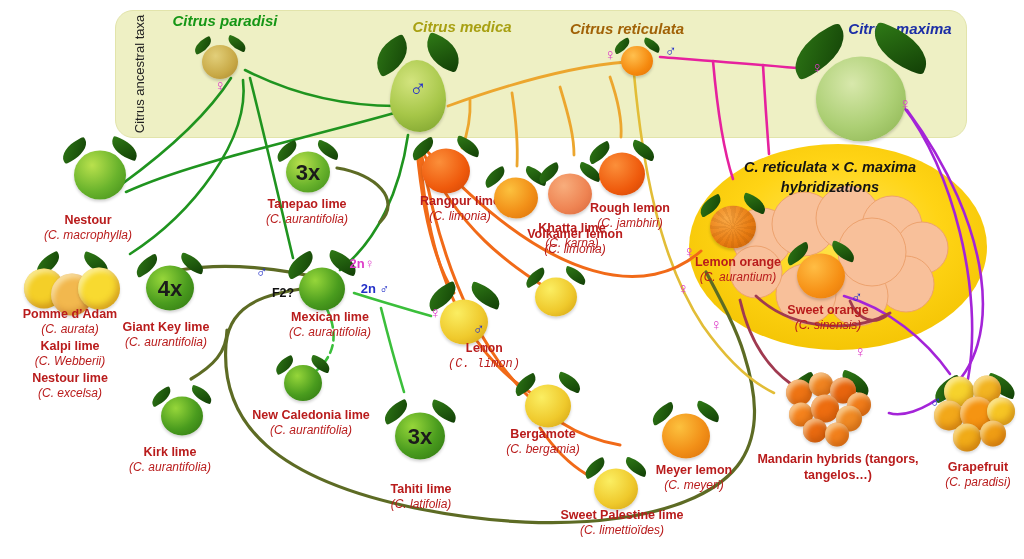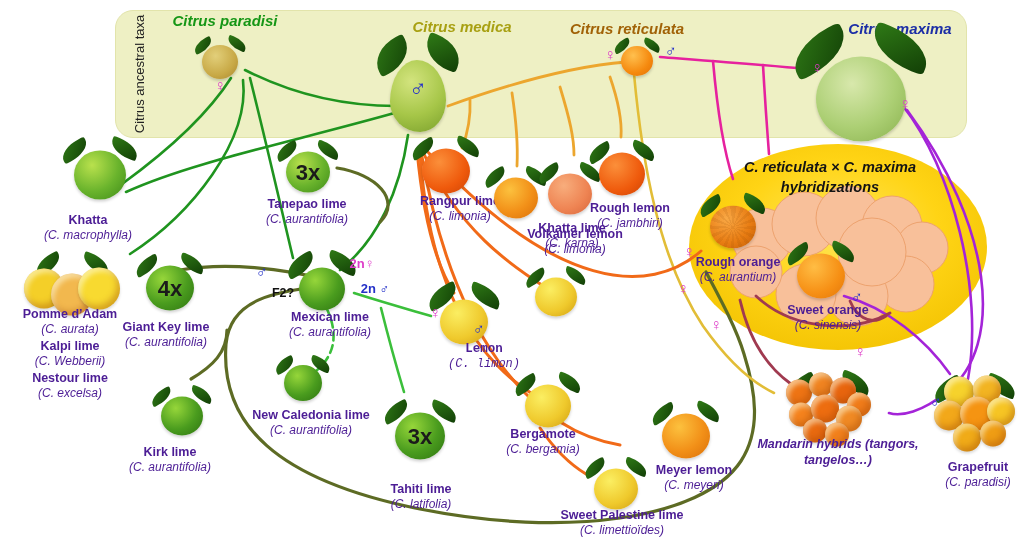--- a/index.html
+++ b/index.html
@@ -50,21 +50,21 @@
        box-shadow:inset -3px -4px 6px rgba(150,60,0,0.35),inset 3px 4px 5px rgba(255,255,225,0.55),0 2px 3px rgba(0,0,0,0.15);}
   .leaf{position:absolute;width:55%;height:32%;background:linear-gradient(135deg,#2f7a16,#123f06);}
   .leaf.l{left:-26%;top:-16%;border-radius:80% 10% 80% 10%;transform:rotate(-28deg);}
   .leaf.r{right:-24%;top:-20%;border-radius:10% 80% 10% 80%;transform:rotate(22deg);}
   .fruit.big .leaf{width:68%;height:40%;}
   .fruit.big .leaf.l{left:-30%;top:-26%;}
   .fruit.big .leaf.r{right:-28%;top:-30%;}
   .ploidy{position:absolute;left:50%;top:50%;transform:translate(-50%,-50%);
           font-size:22px;font-weight:bold;color:#1b1b1b;}
   .nlabel{position:absolute;transform:translateX(-50%);text-align:center;line-height:1.3;
-          white-space:nowrap;font-size:12.5px;color:#4c1d95;}
+          white-space:nowrap;font-size:12.5px;color:#b91c1c;}
   .nlabel .b{font-weight:bold;display:block;}
   .nlabel .i{font-style:italic;display:block;font-size:12px;}
   .ttitle{position:absolute;transform:translateX(-50%);font-weight:bold;font-style:italic;
           font-size:15px;white-space:nowrap;}
   .sym{position:absolute;transform:translate(-50%,-50%);font-weight:bold;font-size:16px;line-height:1;}
   .sym.f{color:#de3cc8;}
   .sym.m{color:#2431c8;}
   .sym.note{color:#111;font-size:12.5px;}
 </style>
 </head>
@@ -204,21 +204,21 @@
       <div class="ttitle" style="left: 900px; top: 20px; color: rgb(28, 46, 166);">Citrus maxima</div>
       <div class="fruit f-pummelo big" style="left: 861px; top: 99px; width: 90px; height: 85px;">
         <span class="leaf l"></span>
         <span class="leaf r"></span>
       </div>
       <div class="fruit f-lime" style="left: 100px; top: 175px; width: 52px; height: 49px;">
         <span class="leaf l"></span>
         <span class="leaf r"></span>
       </div>
       <div class="nlabel" style="left: 88px; top: 212px;">
-        <span class="b">Khatta</span>
+        <span class="b">Nestour</span>
         <span class="i">(C. macrophylla)</span>
       </div>
       <div class="fruit f-cluster" style="left: 72px; top: 288px; width: 50px; height: 47px;">
         <span class="leaf l"></span>
         <span class="leaf r"></span>
         <span class="orb" style="left: calc(50% - 28px); top: calc(50% + 0px); width: 40px; height: 40px; background: rgb(244, 207, 40);"></span>
         <span class="orb" style="left: calc(50% + 0px); top: calc(50% + 6px); width: 42px; height: 42px; background: rgb(242, 184, 78);"></span>
         <span class="orb" style="left: calc(50% + 27px); top: calc(50% + 0px); width: 42px; height: 42px; background: rgb(248, 218, 48);"></span>
       </div>
       <div class="nlabel" style="left: 70px; top: 306px;">
@@ -346,21 +346,21 @@
       </div>
       <div class="nlabel" style="left: 694px; top: 462px;">
         <span class="b">Meyer lemon</span>
         <span class="i">(C. meyeri)</span>
       </div>
       <div class="fruit f-sour" style="left: 733px; top: 227px; width: 46px; height: 43px;">
         <span class="leaf l"></span>
         <span class="leaf r"></span>
       </div>
       <div class="nlabel" style="left: 738px; top: 254px;">
-        <span class="b">Rough orange</span>
+        <span class="b">Lemon orange</span>
         <span class="i">(C. aurantium)</span>
       </div>
       <div class="fruit f-sweet" style="left: 821px; top: 276px; width: 48px; height: 45px;">
         <span class="leaf l"></span>
         <span class="leaf r"></span>
       </div>
       <div class="nlabel" style="left: 828px; top: 302px;">
         <span class="b">Sweet orange</span>
         <span class="i">(C. sinensis)</span>
       </div>
@@ -370,21 +370,21 @@
         <span class="orb" style="left: calc(50% - 30px); top: calc(50% - 20px); width: 26px; height: 26px; background: rgb(238, 116, 20);"></span>
         <span class="orb" style="left: calc(50% - 8px); top: calc(50% - 28px); width: 24px; height: 24px; background: rgb(240, 132, 33);"></span>
         <span class="orb" style="left: calc(50% + 14px); top: calc(50% - 22px); width: 26px; height: 26px; background: rgb(232, 101, 14);"></span>
         <span class="orb" style="left: calc(50% + 30px); top: calc(50% - 8px); width: 24px; height: 24px; background: rgb(240, 124, 26);"></span>
         <span class="orb" style="left: calc(50% - 28px); top: calc(50% + 2px); width: 24px; height: 24px; background: rgb(245, 131, 29);"></span>
         <span class="orb" style="left: calc(50% - 4px); top: calc(50% - 4px); width: 28px; height: 28px; background: rgb(237, 109, 16);"></span>
         <span class="orb" style="left: calc(50% + 20px); top: calc(50% + 6px); width: 26px; height: 26px; background: rgb(240, 138, 36);"></span>
         <span class="orb" style="left: calc(50% - 14px); top: calc(50% + 18px); width: 24px; height: 24px; background: rgb(233, 106, 16);"></span>
         <span class="orb" style="left: calc(50% + 8px); top: calc(50% + 22px); width: 24px; height: 24px; background: rgb(242, 129, 28);"></span>
       </div>
-      <div class="nlabel" style="left: 838px; top: 436px; font-style: italic;">
+      <div class="nlabel" style="left: 838px; top: 451px;">
         <span class="b">Mandarin hybrids (tangors,</span>
         <span class="b">tangelos…)</span>
       </div>
       <div class="fruit f-cluster" style="left: 975px; top: 415px; width: 56px; height: 53px;">
         <span class="leaf l"></span>
         <span class="leaf r"></span>
         <span class="orb" style="left: calc(50% - 16px); top: calc(50% - 24px); width: 30px; height: 30px; background: rgb(246, 210, 44);"></span>
         <span class="orb" style="left: calc(50% + 12px); top: calc(50% - 26px); width: 28px; height: 28px; background: rgb(242, 180, 34);"></span>
         <span class="orb" style="left: calc(50% - 26px); top: calc(50% + 0px); width: 30px; height: 30px; background: rgb(242, 168, 26);"></span>
         <span class="orb" style="left: calc(50% + 2px); top: calc(50% - 2px); width: 34px; height: 34px; background: rgb(245, 148, 18);"></span>

